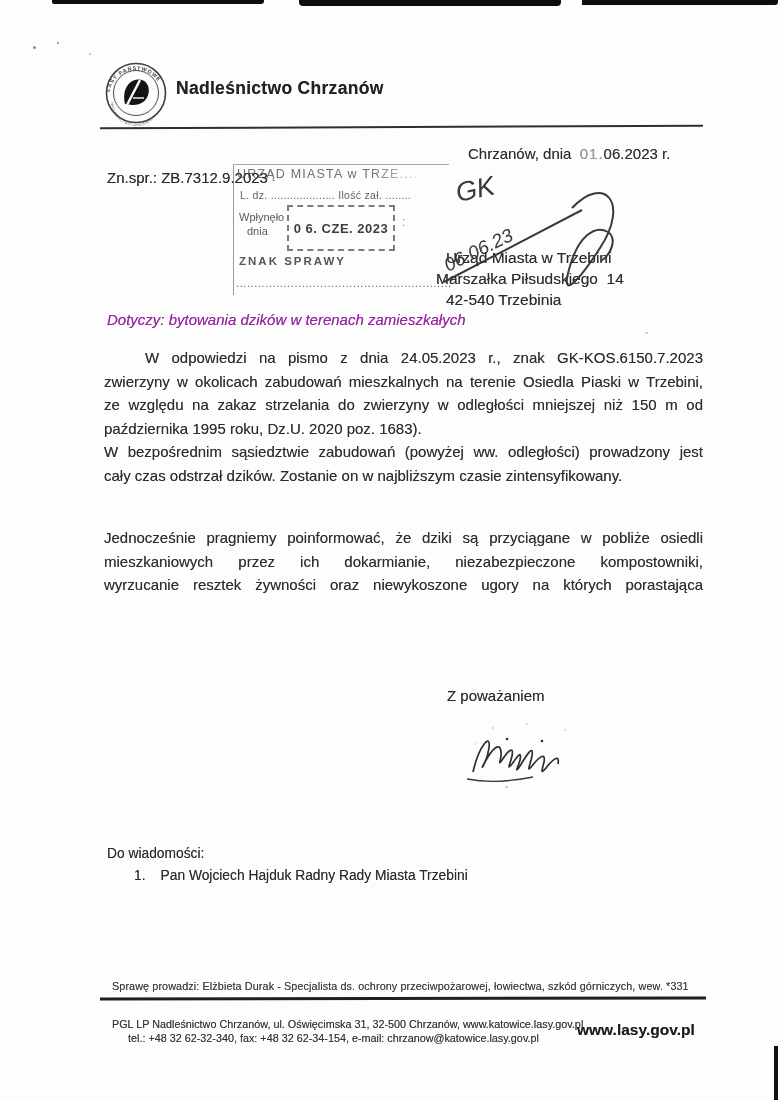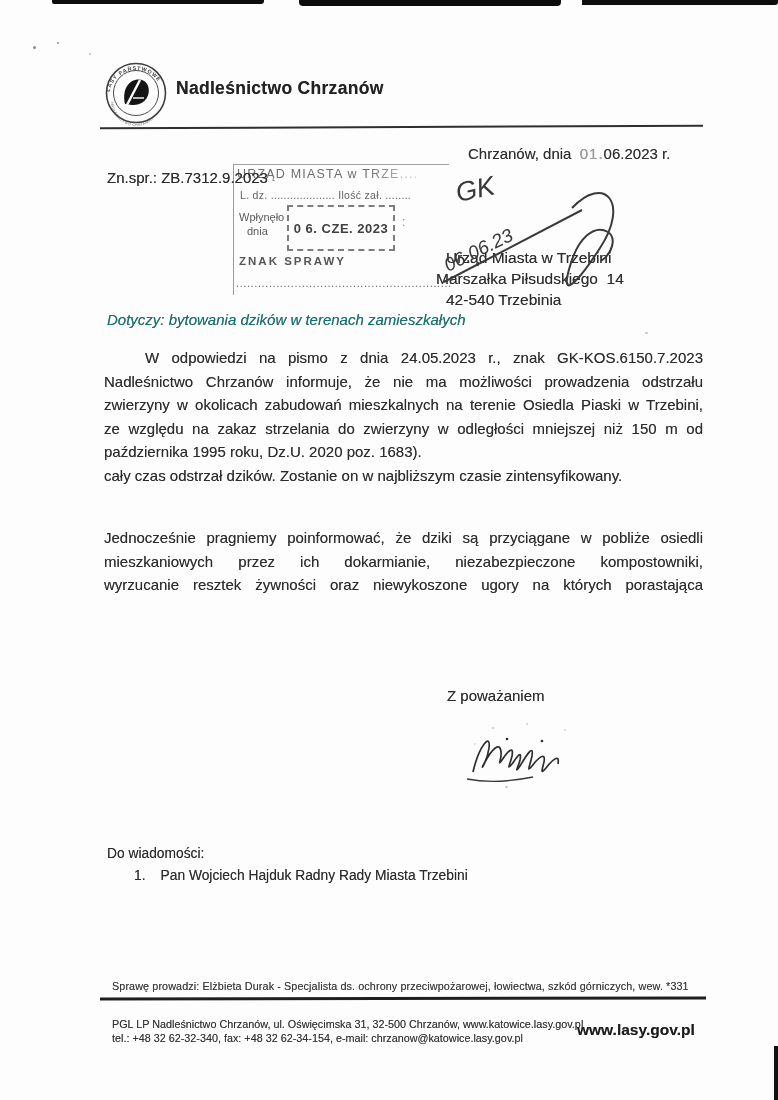--- a/index.html
+++ b/index.html
@@ -32,35 +32,35 @@
   .stamp .wpl1{left:5px;top:46px;font-size:11px;color:#5a5a5a;}
   .stamp .wpl2{left:13px;top:60px;font-size:11px;color:#5a5a5a;}
   .stamp .datebox{left:53px;top:40px;width:104px;height:42px;border:2px dashed #7d7d7d;display:flex;align-items:center;justify-content:center;position:absolute;}
   .stamp .datebox span{position:static;font-size:13px;letter-spacing:.5px;color:#3f3f3f;font-weight:700;white-space:pre;}
   .stamp .colon{left:168px;top:50px;font-size:12px;color:#8a8a8a;}
   .stamp .znak{left:5px;top:90px;font-size:11.5px;font-weight:700;letter-spacing:2px;color:#565656;}
   .stamp .dots{left:2px;top:112px;font-size:11px;letter-spacing:.6px;color:#6a6a6a;white-space:nowrap;}
   
   .recip{font-size:15.5px;color:#2c2c2c;white-space:pre;z-index:2;}
   
-  .subject{left:107px;top:311px;font-size:15px;font-style:italic;color:#0f766e;}
+  .subject{left:107px;top:311px;font-size:15px;font-style:italic;color:#a21caf;}
   
   .para{width:599px;font-size:15px;color:#2c2c2c;}
   .para .ln{height:23.5px;line-height:23.5px;white-space:nowrap;}
   .para .ln.j{white-space:normal;text-align:justify;text-align-last:justify;text-justify:inter-word;overflow:hidden;}
   .para .ln.indent{padding-left:41px;}
   .closing{left:447px;top:687px;font-size:15px;}
   
   .cc-head{left:107px;top:846px;font-size:13.8px;}
   .cc-item{left:134px;top:868px;font-size:13.8px;display:flex;gap:15px;}
   
   .officer{left:112px;top:980px;font-size:10.8px;color:#3a3a3a;letter-spacing:.1px;}
   .frule{left:100px;top:997px;width:606px;height:2.5px;background:#1f1f1f;transform:rotate(-.1deg);}
   .faddr{left:112px;top:1018px;font-size:10.8px;color:#333;}
-  .fcontact{left:112px;top:1032px;font-size:10.8px;color:#333;}
+  .fcontact{left:128px;top:1032px;font-size:10.8px;color:#333;}
   .website{left:562px;top:1021px;font-size:15.5px;font-weight:700;color:#1c1c1c;margin-left:15px;}
   .hw-text{font-style:italic;fill:#383838;}
 </style>
 </head>
 <body>
 
 <div id="page">
 
   <div class="edge e1"></div>
   <div class="edge e2"></div>
@@ -120,24 +120,24 @@
   </svg>
 
   <div class="abs recip scan-text" style="left:446px;top:249px;">Urząd Miasta w Trzebini</div>
   <div class="abs recip scan-text" style="left:436px;top:270px;">Marszałka Piłsudskiego  14</div>
   <div class="abs recip scan-text" style="left:446px;top:291px;">42-540 Trzebinia</div>
 
   <div class="abs subject scan-text">Dotyczy: bytowania dzików w terenach zamieszkałych</div>
 
   <div class="abs para scan-text" style="left:104px;top:346px;">
     <div class="ln j indent">W odpowiedzi na pismo z dnia 24.05.2023 r., znak GK-KOS.6150.7.2023</div>
-    <div class="ln j">Nadleśnictwo Chrzanów informuje, że nie ma możliwości prowadzenia odstrzału</div>
     <div class="ln j">zwierzyny w okolicach zabudowań mieszkalnych na terenie Osiedla Piaski w Trzebini,</div>
     <div class="ln j">ze względu na zakaz strzelania do zwierzyny w odległości mniejszej niż 150 m od</div>
     <div class="ln">października 1995 roku, Dz.U. 2020 poz. 1683).</div>
+    <div class="ln j">W bezpośrednim sąsiedztwie zabudowań (powyżej ww. odległości) prowadzony jest</div>
     <div class="ln">cały czas odstrzał dzików. Zostanie on w najbliższym czasie zintensyfikowany.</div>
   </div>
 
   <div class="abs para scan-text" style="left:104px;top:526px;">
     <div class="ln j">Jednocześnie pragniemy poinformować, że dziki są przyciągane w pobliże osiedli</div>
     <div class="ln j">mieszkaniowych przez ich dokarmianie, niezabezpieczone kompostowniki,</div>
     <div class="ln j">wyrzucanie resztek żywności oraz niewykoszone ugory na których porastająca</div>
   </div>
 
   <div class="abs closing scan-text">Z poważaniem</div>

